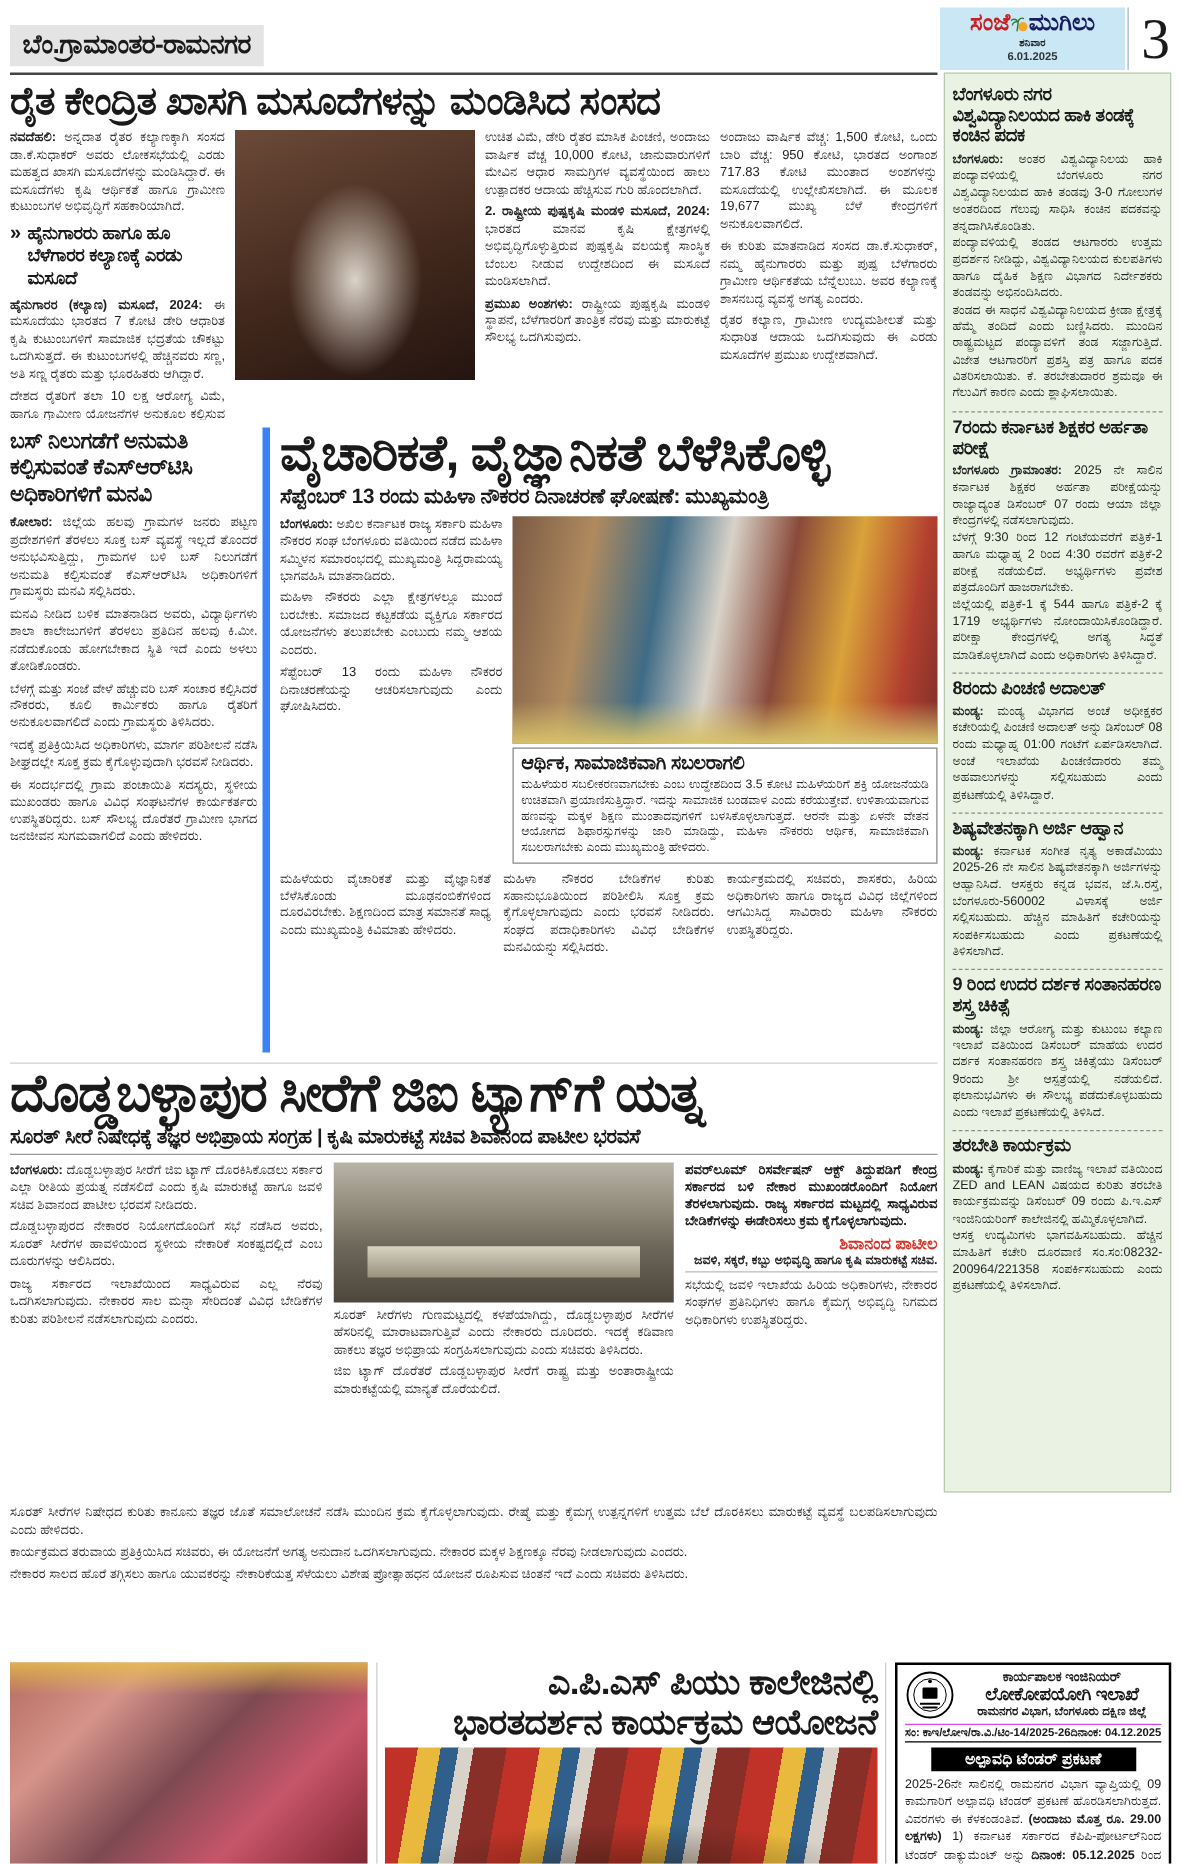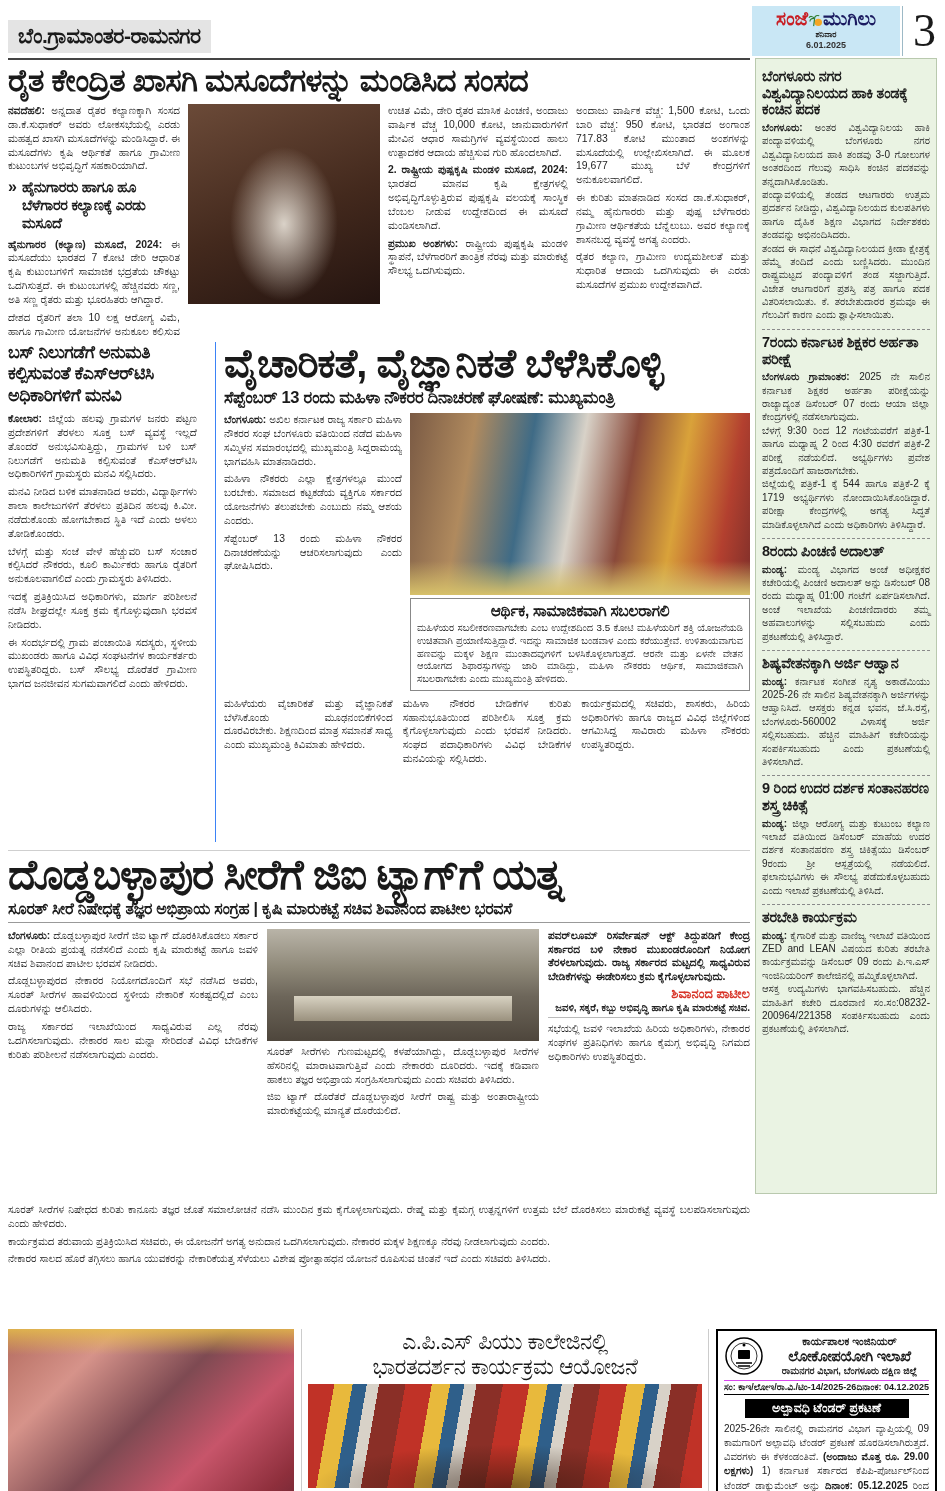--- a/index.html
+++ b/index.html
@@ -44,34 +44,34 @@
   .lead .c3 { width:180px; }
   .lead .c4 { flex:1; }
   .pullquote { display:flex; gap:5px; margin:5px 0; }
   .pullquote .mark { font-size:16px; font-weight:bold; }
   .pullquote .pq { font-size:14.5px; font-weight:bold; line-height:1.25; letter-spacing:-0.3px; }
 
   .ph { background:linear-gradient(160deg,#6b4a38 0%,#43291d 55%,#241410 100%); position:relative; overflow:hidden; }
   .ph::after { content:""; position:absolute; inset:0; background:radial-gradient(ellipse 40% 55% at 50% 60%, rgba(245,240,230,.85), rgba(245,240,230,0) 70%); }
 
   .row2 { display:flex; gap:8px; margin-top:6px; height:500px; }
-  .rail { width:208px; border-right:1px solid #3b82f6; padding-right:18px; }
+  .rail { width:208px; border-right:6px solid #3b82f6; padding-right:4px; }
   .rail h3 { font-size:17.5px; font-weight:bold; line-height:1.22; letter-spacing:-0.4px; margin-bottom:6px; }
   .rail .railtxt { height:420px; overflow:hidden; }
 
   .mid { flex:1; }
   .mid h2 { font-size:40px; font-weight:bold; letter-spacing:-1px; line-height:1.05; margin:0 0 4px; }
   .mid .subhead { font-size:16.5px; font-weight:bold; letter-spacing:-0.3px; margin-bottom:6px; }
   .mid .midrow { display:flex; gap:8px; }
   .mid .mc1 { width:178px; height:268px; }
   .mid .mphoto-wrap { flex:1; }
   .mphoto { height:182px; background:linear-gradient(100deg,#7a5a44 0%,#b08a5e 18%,#3f6b86 34%,#d8d2c8 48%,#8a4a3a 62%,#d9a23a 76%,#b3402f 90%,#7e2f2a 100%); position:relative; }
   .mphoto::after { content:""; position:absolute; left:0; right:0; bottom:0; height:34px; background:linear-gradient(0deg,#d7c16a,#e0e8ea00); }
   .capbox { border:1px solid #888; margin-top:3px; padding:3px 6px 4px; }
-  .capbox .ct { text-align:center; font-size:15.5px; font-weight:bold; letter-spacing:-0.3px; margin-bottom:2px; }
+  .capbox .ct { text-align:left; font-size:15.5px; font-weight:bold; letter-spacing:-0.3px; margin-bottom:2px; }
   .capbox .cb { font-size:9.8px; line-height:1.3; text-align:justify; color:#222; }
   .mid .midbottom { margin-top:6px; column-count:3; column-gap:10px; height:142px; overflow:hidden; }
   .mid .midbottom p { font-size:10.4px; line-height:1.33; text-align:justify; margin-bottom:4px; }
 
   
   .gi { margin-top:8px; border-top:1px solid #cfcfcf; padding-top:3px; }
   .gi h2 { font-size:42px; font-weight:bold; letter-spacing:-1.2px; line-height:1.02; }
   .gi .subhead { font-size:16px; font-weight:bold; letter-spacing:-0.3px; border-bottom:1px solid #999; padding:3px 0 4px; margin-bottom:6px; }
   .gi .girow { display:flex; gap:9px; }
   .gi .ga { width:250px; height:268px; }
@@ -86,21 +86,21 @@
   .quoteblk .qrole { display:block; text-align:right; font-size:10px; font-weight:bold; color:#222; }
   .gi .gb .gbtxt { height:150px; overflow:hidden; }
 
   
   .bottom { display:flex; gap:7px; margin-top:8px; height:296px; }
   .bleft { width:286px; }
   .bphoto { height:212px; background:linear-gradient(135deg,#b36b5e 0%,#d6938a 22%,#7e4a52 45%,#c7556a 65%,#8e2f3c 85%,#5c2330 100%); position:relative; }
   .bphoto::after { content:""; position:absolute; left:0; right:0; top:0; height:26px; background:linear-gradient(180deg,#e8c24acc,#e8c24a00); }
 
   .aps { width:408px; border-left:1px solid #ccc; border-right:1px solid #ccc; padding:0 6px; }
-  .aps h3 { text-align:center; font-size:22px; font-weight:normal; letter-spacing:-0.5px; line-height:1.15; margin-bottom:4px; }
+  .aps h3 { text-align:right; font-size:28px; font-weight:bold; letter-spacing:-0.5px; line-height:1.15; margin-bottom:4px; }
   .fphoto { height:104px; background:repeating-linear-gradient(100deg,#c03227 0 26px,#e8b93c 26px 44px,#2f5f8a 44px 58px,#d8d2c8 58px 70px,#8a2f27 70px 96px); position:relative; }
   .fphoto::after { content:""; position:absolute; inset:0; background:radial-gradient(ellipse 70% 60% at 50% 100%, rgba(40,20,10,.55), rgba(40,20,10,0) 70%); }
 
   
   .adbox { flex:1; border:2px solid #000; padding:4px 6px; font-size:10px; overflow:hidden; position:relative; }
   .ad-head { display:flex; gap:6px; align-items:center; }
   .emblem { width:40px; height:40px; flex:none; }
   .ad-head-txt { flex:1; text-align:center; }
   .ad-l1 { font-size:10.5px; font-weight:bold; }
   .ad-l2 { font-size:14.5px; font-weight:bold; letter-spacing:-0.3px; }

